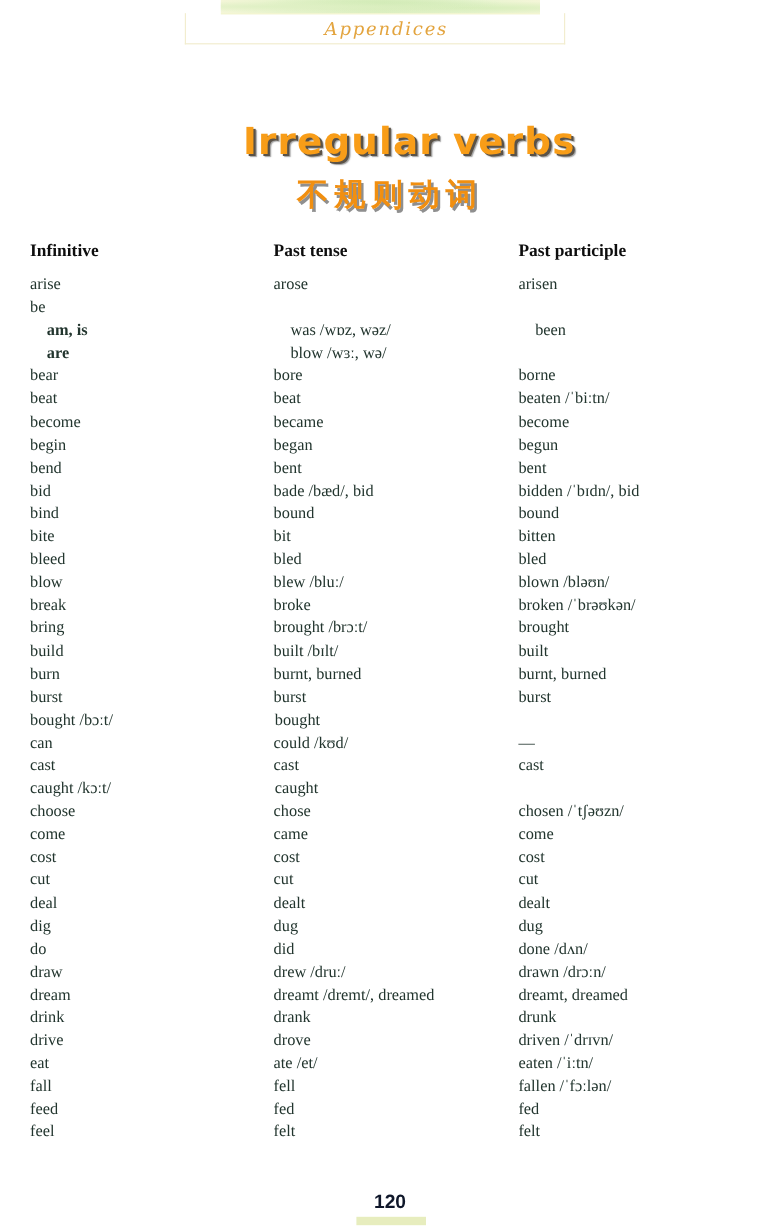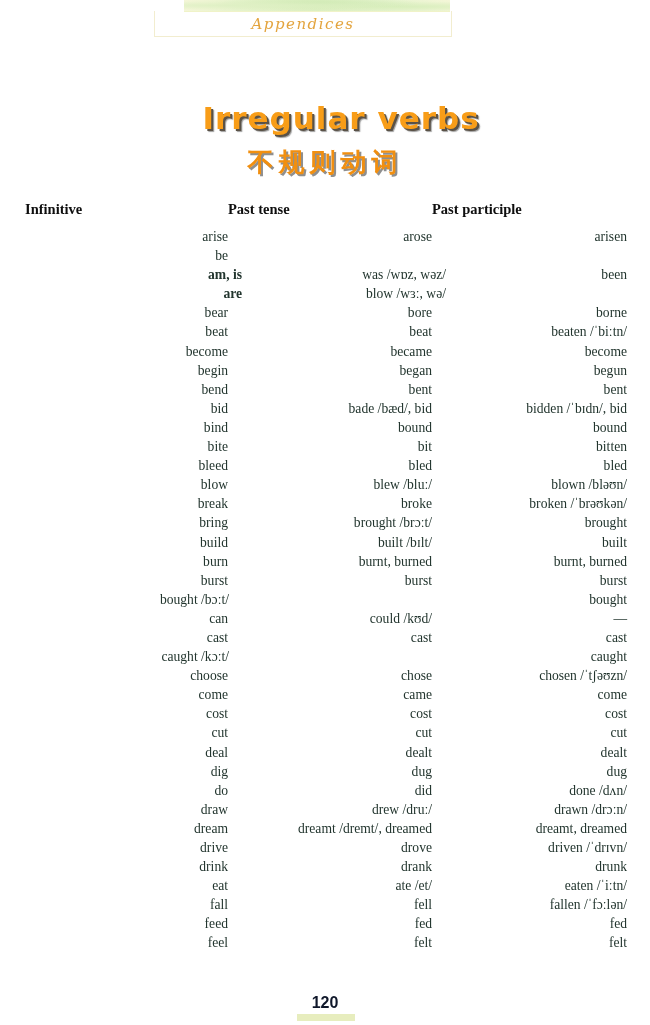--- a/index.html
+++ b/index.html
@@ -16,21 +16,21 @@
     background:
       radial-gradient(ellipse at 20% 50%, #dff0c4 0%, rgba(223,240,196,0) 60%),
       radial-gradient(ellipse at 50% 30%, #cfeab4 0%, rgba(207,234,180,0) 55%),
       radial-gradient(ellipse at 78% 60%, #d8eebc 0%, rgba(216,238,188,0) 60%),
       linear-gradient(90deg,#f4f6d8,#e6f3cc 20%,#ddefc2 50%,#e8f4d0 80%,#f4f6d8);
     border-bottom:1px solid #f0f3c8;
   }
   .appendices-box{
     position:absolute;left:154px;top:11px;width:296px;height:25px;
     border:1px solid #f2edcf;border-top:none;
-    display:flex;align-items:center;justify-content:center;
+    display:flex;align-items:center;justify-content:center;padding-left:19px;
   }
   .appendices-label{
     font-family:"DejaVu Serif",serif;
     font-style:italic;
     color:#e3a43e;
     font-size:15px;
     letter-spacing:1.5px;
   }
   
   .page-title{
@@ -67,21 +67,20 @@
   }
   .c1{width:203px;}
   .c2{width:204px;}
   .c3{flex:1;}
   .trow{
     display:flex;
     height:19.1px;line-height:19.1px;
     font-size:13.6px;
     color:#22352e;
     white-space:nowrap;
-    text-align:right;
   }
   .trow.indent .c1{padding-left:14px;font-weight:bold;}
   
   .page-num{
     position:absolute;top:994px;left:0;width:100%;
     text-align:center;
     font-family:"Liberation Sans","DejaVu Sans",sans-serif;
     font-weight:bold;
     font-size:16px;
     color:#0f172a;
@@ -266,30 +265,30 @@
           <span class="c1">draw</span>
           <span class="c2">drew /druː/</span>
           <span class="c3">drawn /drɔːn/</span>
         </div>
         <div class="trow">
           <span class="c1">dream</span>
           <span class="c2">dreamt /dremt/, dreamed</span>
           <span class="c3">dreamt, dreamed</span>
         </div>
         <div class="trow">
+          <span class="c1">drink</span>
+          <span class="c2">drank</span>
+          <span class="c3">drunk</span>
+        </div>
+        <div class="trow">
           <span class="c1">drive</span>
           <span class="c2">drove</span>
           <span class="c3">driven /ˈdrɪvn/</span>
         </div>
         <div class="trow">
-          <span class="c1">drink</span>
-          <span class="c2">drank</span>
-          <span class="c3">drunk</span>
-        </div>
-        <div class="trow">
           <span class="c1">eat</span>
           <span class="c2">ate /et/</span>
           <span class="c3">eaten /ˈiːtn/</span>
         </div>
         <div class="trow">
           <span class="c1">fall</span>
           <span class="c2">fell</span>
           <span class="c3">fallen /ˈfɔːlən/</span>
         </div>
         <div class="trow">

